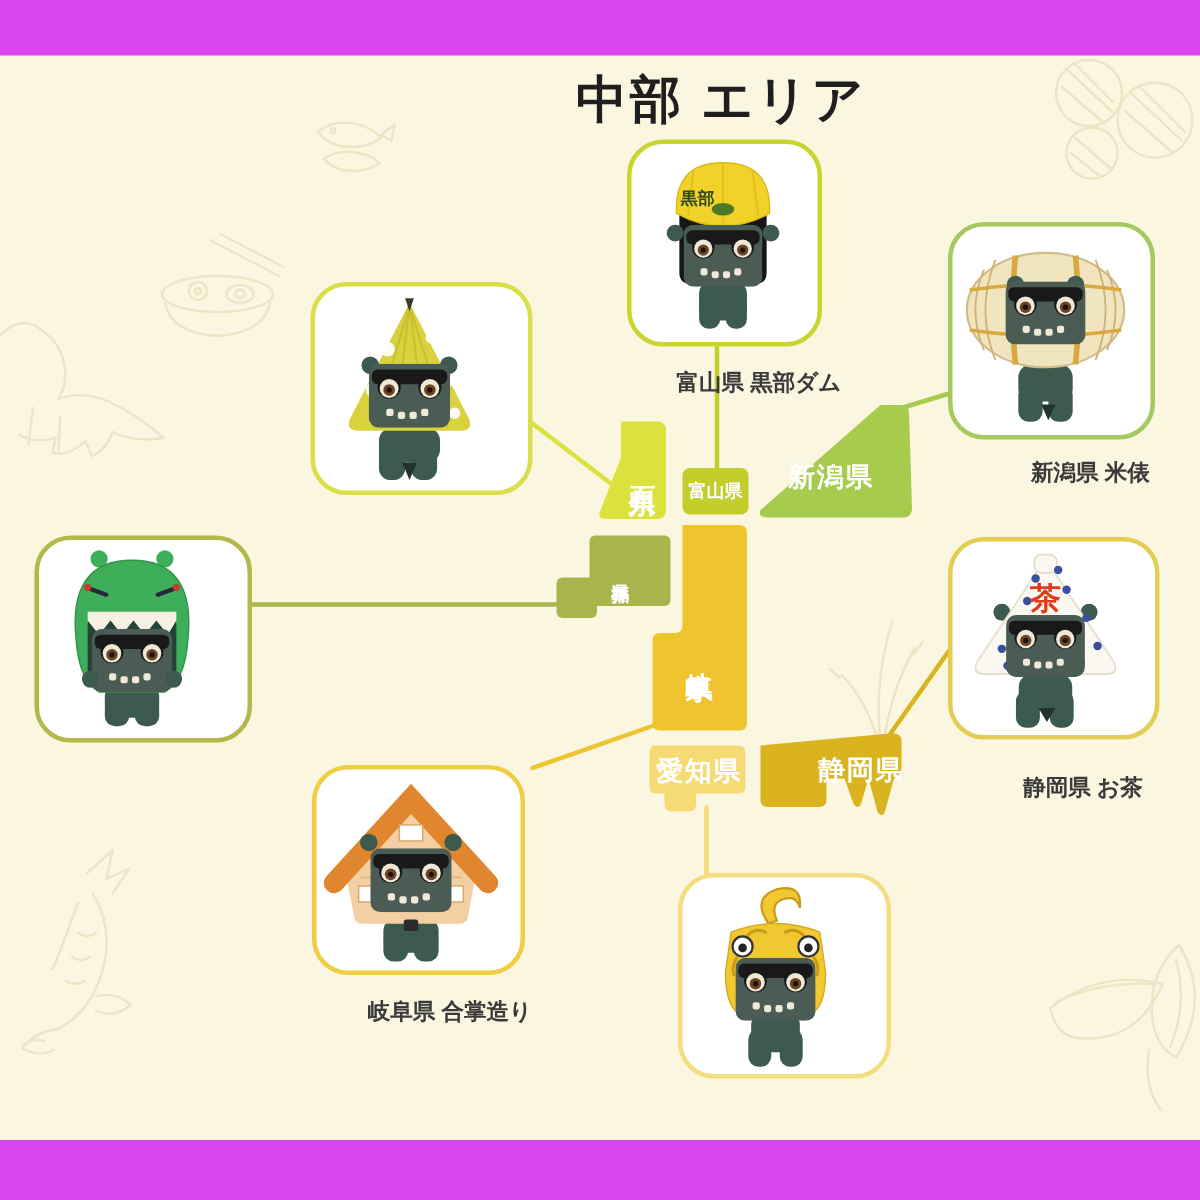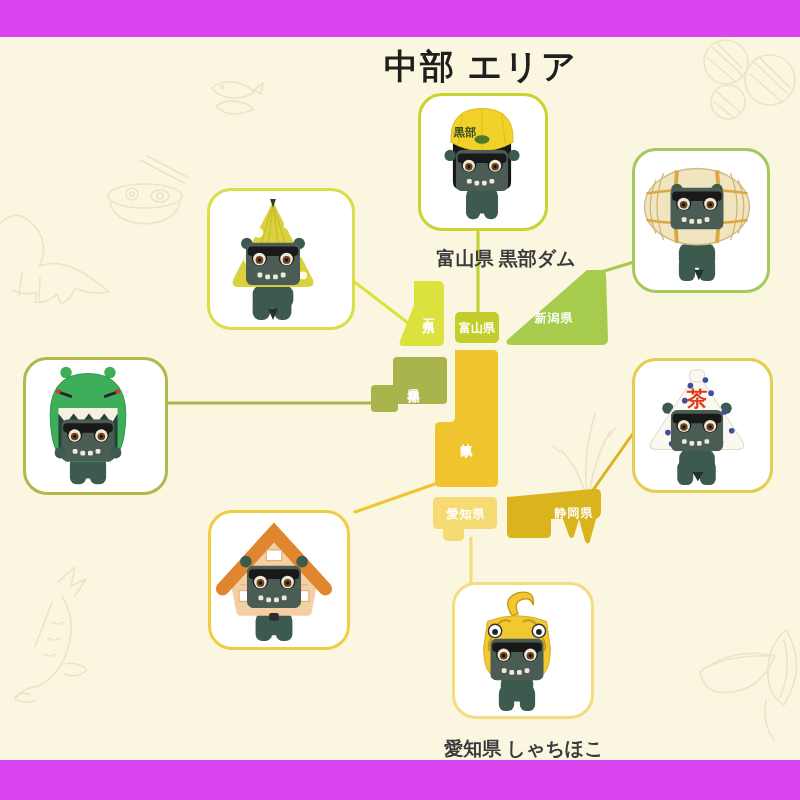--- a/index.html
+++ b/index.html
@@ -1,25 +1,25 @@
 <!DOCTYPE html>
 <html><head>
 <meta charset="utf-8">
 <style>
   html,body { margin:0; padding:0; background:#ffffff; font-family:"Liberation Sans","DejaVu Sans",sans-serif; }
   .stage { position:relative; width:800px; height:800px; background:#d946ef; overflow:hidden; }
   .panel { position:absolute; left:0; top:37px; width:800px; height:723px; background:#faf6df; z-index:0; }
   .title { position:absolute; left:384px; top:44px; font-size:34px; font-weight:bold; color:#1f1f1f; letter-spacing:2px; white-space:nowrap; z-index:5; }
   svg.overlay { position:absolute; left:0; top:0; width:800px; height:800px; z-index:1; }
-  .map-label { position:absolute; transform:translate(-50%,-50%); color:#ffffff; font-weight:bold; font-size:12px; white-space:nowrap; z-index:2; letter-spacing:1px; }
+  .map-label { position:absolute; transform:translate(-50%,-50%); color:#ffffff; font-weight:bold; font-size:18px; white-space:nowrap; z-index:2; letter-spacing:1px; }
   .map-label.vertical { writing-mode:vertical-rl; text-orientation:upright; letter-spacing:2px; }
   .map-label.small { font-size:12px; letter-spacing:0; }
   .card { position:absolute; box-sizing:border-box; background:#ffffff; border:3px solid #cccc44; border-radius:24px; display:flex; align-items:center; justify-content:flex-start; z-index:3; }
   .card svg { display:block; }
-  .caption { position:absolute; transform:translateX(-50%); font-size:19px; font-weight:bold; color:#3a3a3a; white-space:nowrap; z-index:4; }
+  .caption { position:absolute; transform:translateX(-50%); font-size:15px; font-weight:bold; color:#3a3a3a; white-space:nowrap; z-index:4; }
 </style>
 </head>
 <body>
 
 <div class="stage">
   <div class="panel" style="background: rgb(250, 246, 223);"></div>
 
   <div class="title">中部 エリア</div>
 
   <svg class="overlay" viewBox="0 0 800 800">
@@ -170,20 +170,21 @@
       <path d="M62,116 L72,116 L67,127 Z" fill="#22332c"></path>
       <ellipse cx="65" cy="50" rx="55" ry="40" fill="#f1e5bf" stroke="#d0bc8a" stroke-width="1.5"></ellipse>
       <path d="M22,22 Q10,50 22,78 M30,15 Q16,50 30,85 M108,22 Q120,50 108,78 M100,15 Q114,50 100,85" stroke="#cdb377" stroke-width="1.3" fill="none"></path>
       <path d="M44,12 Q40,50 44,88 M86,12 Q90,50 86,88" stroke="#d9a93f" stroke-width="4" fill="none"></path>
       <path d="M12,36 Q65,28 118,36 M12,64 Q65,72 118,64" stroke="#d9a93f" stroke-width="2.5" fill="none"></path>
       <circle cx="44" cy="32" r="6" fill="#3c5a4e"></circle>
       <circle cx="86" cy="32" r="6" fill="#3c5a4e"></circle>
       <use href="#kao" x="37" y="30" width="56" height="44"></use>
     </svg>
   </div>
+  <div class="caption" style="left:727px; top:306px;">新潟県 米俵</div>
 
   <div class="card" style="left: 23px; top: 357px; width: 145px; height: 138px; border-color: rgb(179, 184, 75);">
     <svg width="124" height="124" viewBox="0 0 130 130">
       <rect x="46" y="96" width="38" height="24" rx="9" fill="#3c5a4e"></rect>
       <rect x="46" y="106" width="17" height="20" rx="7" fill="#3c5a4e"></rect>
       <rect x="67" y="106" width="17" height="20" rx="7" fill="#3c5a4e"></rect>
       <circle cx="42" cy="9" r="6" fill="#3fae5a"></circle>
       <circle cx="88" cy="9" r="6" fill="#3fae5a"></circle>
       <path d="M26,66 Q20,10 65,10 Q110,10 104,66 Q102,94 88,102 L42,102 Q28,94 26,66 Z" fill="#3fae5a" stroke="#2f9448" stroke-width="1"></path>
       <path d="M36,30 l11,4 M94,30 l-11,4" stroke="#24263b" stroke-width="3" stroke-linecap="round"></path>
@@ -216,48 +217,49 @@
           <circle cx="94" cy="50" r="3"></circle>
         <circle cx="102" cy="70" r="3"></circle>
           <circle cx="90" cy="82" r="3"></circle>
           <circle cx="58" cy="22" r="3"></circle>
         <circle cx="74" cy="16" r="3"></circle>
       </g>
       <text x="65" y="44" font-size="22" font-weight="bold" fill="#dd3b1c" text-anchor="middle">茶</text>
       <use href="#kao" x="37" y="48" width="56" height="44"></use>
     </svg>
   </div>
+  <div class="caption" style="left:722px; top:516px;">静岡県 お茶</div>
 
   <div class="card" style="left: 208px; top: 510px; width: 142px; height: 140px; border-color: rgb(240, 206, 67);">
     <svg width="126" height="126" viewBox="0 0 130 130">
       <rect x="46" y="98" width="38" height="24" rx="9" fill="#3c5a4e"></rect>
       <rect x="46" y="108" width="17" height="20" rx="7" fill="#3c5a4e"></rect>
       <rect x="67" y="108" width="17" height="20" rx="7" fill="#3c5a4e"></rect>
       <path d="M65,22 L110,66 L104,98 Q103,102 98,102 L32,102 Q27,102 26,98 L20,66 Z" fill="#f4cfa4"></path>
       <path d="M30,70 L100,70" stroke="#e3b583" stroke-width="1.2"></path>
       <path d="M12,74 L65,16 L118,74" stroke="#e0862e" stroke-width="14" fill="none" stroke-linecap="round"></path>
       <rect x="57" y="34" width="16" height="11" fill="#ffffff" stroke="#d9a868" stroke-width="1"></rect>
       <rect x="29" y="76" width="16" height="11" fill="#ffffff" stroke="#d9a868" stroke-width="1"></rect>
       <rect x="85" y="76" width="16" height="11" fill="#ffffff" stroke="#d9a868" stroke-width="1"></rect>
       <circle cx="36" cy="46" r="6" fill="#3c5a4e"></circle>
       <circle cx="94" cy="46" r="6" fill="#3c5a4e"></circle>
       <use href="#kao" x="37" y="50" width="56" height="44"></use>
       <rect x="60" y="99" width="10" height="8" rx="2" fill="#2c2c2c"></rect>
     </svg>
   </div>
+  <div class="caption" style="left:300px; top:665px;">岐阜県 合掌造り</div>
 
   <div class="card" style="left: 452px; top: 582px; width: 142px; height: 137px; border-color: rgb(244, 220, 128);">
     <svg width="124" height="124" viewBox="0 0 130 130">
       <rect x="48" y="90" width="34" height="28" rx="9" fill="#3c5a4e"></rect>
       <rect x="46" y="102" width="16" height="26" rx="7" fill="#3c5a4e"></rect>
       <rect x="68" y="102" width="16" height="26" rx="7" fill="#3c5a4e"></rect>
       <path d="M60,28 Q48,10 66,4 Q84,0 82,17 Q80,8 70,11 Q61,14 66,26 Z" fill="#f0c832" stroke="#c89a18" stroke-width="1.5"></path>
       <path d="M34,34 Q65,22 96,34 L100,62 Q100,88 88,92 L42,92 Q30,88 30,62 Z" fill="#f0c832" stroke="#d9a821" stroke-width="1"></path>
       <path d="M44,38 q6,-8 14,-4 M72,34 q8,-4 14,4 M38,52 q-4,6 -2,12 M92,52 q4,6 2,12" stroke="#c89a18" stroke-width="2" fill="none" stroke-linecap="round"></path>
       <circle cx="42" cy="44" r="7" fill="#ffffff" stroke="#333333" stroke-width="1.5"></circle>
       <circle cx="42" cy="45" r="3" fill="#222222"></circle>
       <circle cx="88" cy="44" r="7" fill="#ffffff" stroke="#333333" stroke-width="1.5"></circle>
       <circle cx="88" cy="45" r="3" fill="#222222"></circle>
       <use href="#kao" x="37" y="52" width="56" height="44"></use>
     </svg>
   </div>
-  <div class="caption" style="left:524px; top:736px;">愛知県 しゃちほこ</div>
 </div>
 
 </body></html>

